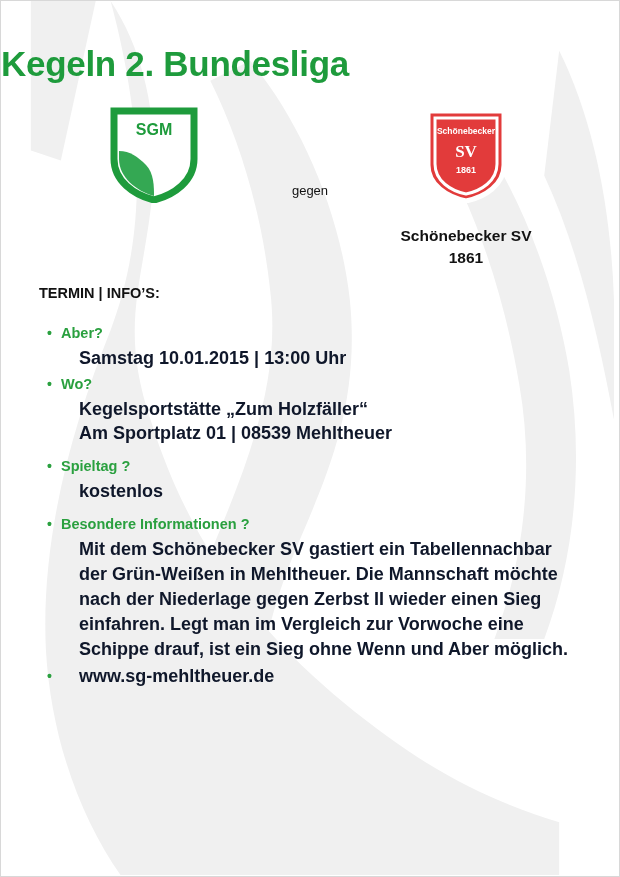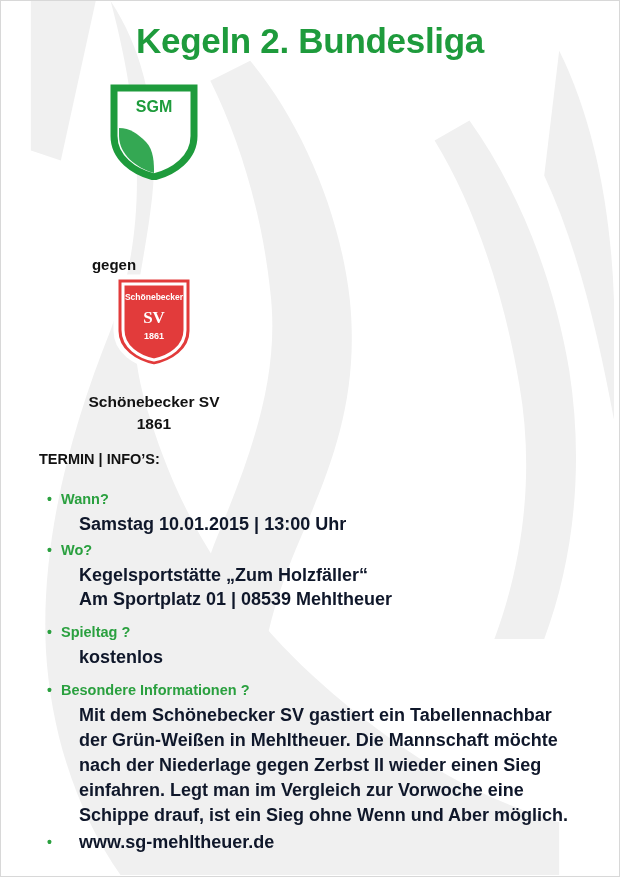--- a/index.html
+++ b/index.html
@@ -29,41 +29,40 @@
     inset: 0;
     z-index: 0;
     pointer-events: none;
   }
   .content {
     position: relative;
     z-index: 2;
   }
 
   .title-block {
-    text-align: center;
-    padding-top: 19px;
+    text-align: left;
+    padding-top: 42px;
   }
   .title-line {
     color: #1e9b3c;
     font-weight: bold;
     font-size: 35px;
     line-height: 42px;
     letter-spacing: -0.3px;
   }
   .title-line.second {
     font-size: 34px;
   }
 
   
   .crest-row {
     display: flex;
     align-items: flex-start;
     justify-content: space-between;
     padding: 22px 58px 0 58px;
-    flex-direction: column;
   }
   .team {
     width: 190px;
     text-align: center;
   }
   .team .crest {
     height: 96px;
     display: flex;
     align-items: center;
     justify-content: center;
@@ -71,22 +70,22 @@
   .team .team-name {
     margin-top: 22px;
     font-size: 15.5px;
     font-weight: bold;
     color: #121212;
     line-height: 22px;
   }
   .versus {
     width: 110px;
     text-align: center;
-    font-size: 15px;
-    font-weight: bold;
+    font-size: 13px;
+    font-weight: normal;
     color: #121212;
     padding-top: 76px;
   }
 
   
   .info {
     padding: 16px 34px 0 38px;
   }
   .info-heading {
     font-size: 14.5px;
@@ -178,21 +177,21 @@
       </div>
 
     </div>
 
     <div class="info">
       <div class="info-heading">TERMIN | INFO’S:</div>
 
       <div class="qa">
         <div class="q">
           <span class="bullet">•</span>
-          <span>Wann?</span>
+          <span>Aber?</span>
         </div>
         <div class="a">Samstag 10.01.2015 | 13:00 Uhr</div>
       </div>
 
       <div class="qa">
         <div class="q">
           <span class="bullet">•</span>
           <span>Wo?</span>
         </div>
         <div class="a">Kegelsportstätte „Zum Holzfäller“</div>

